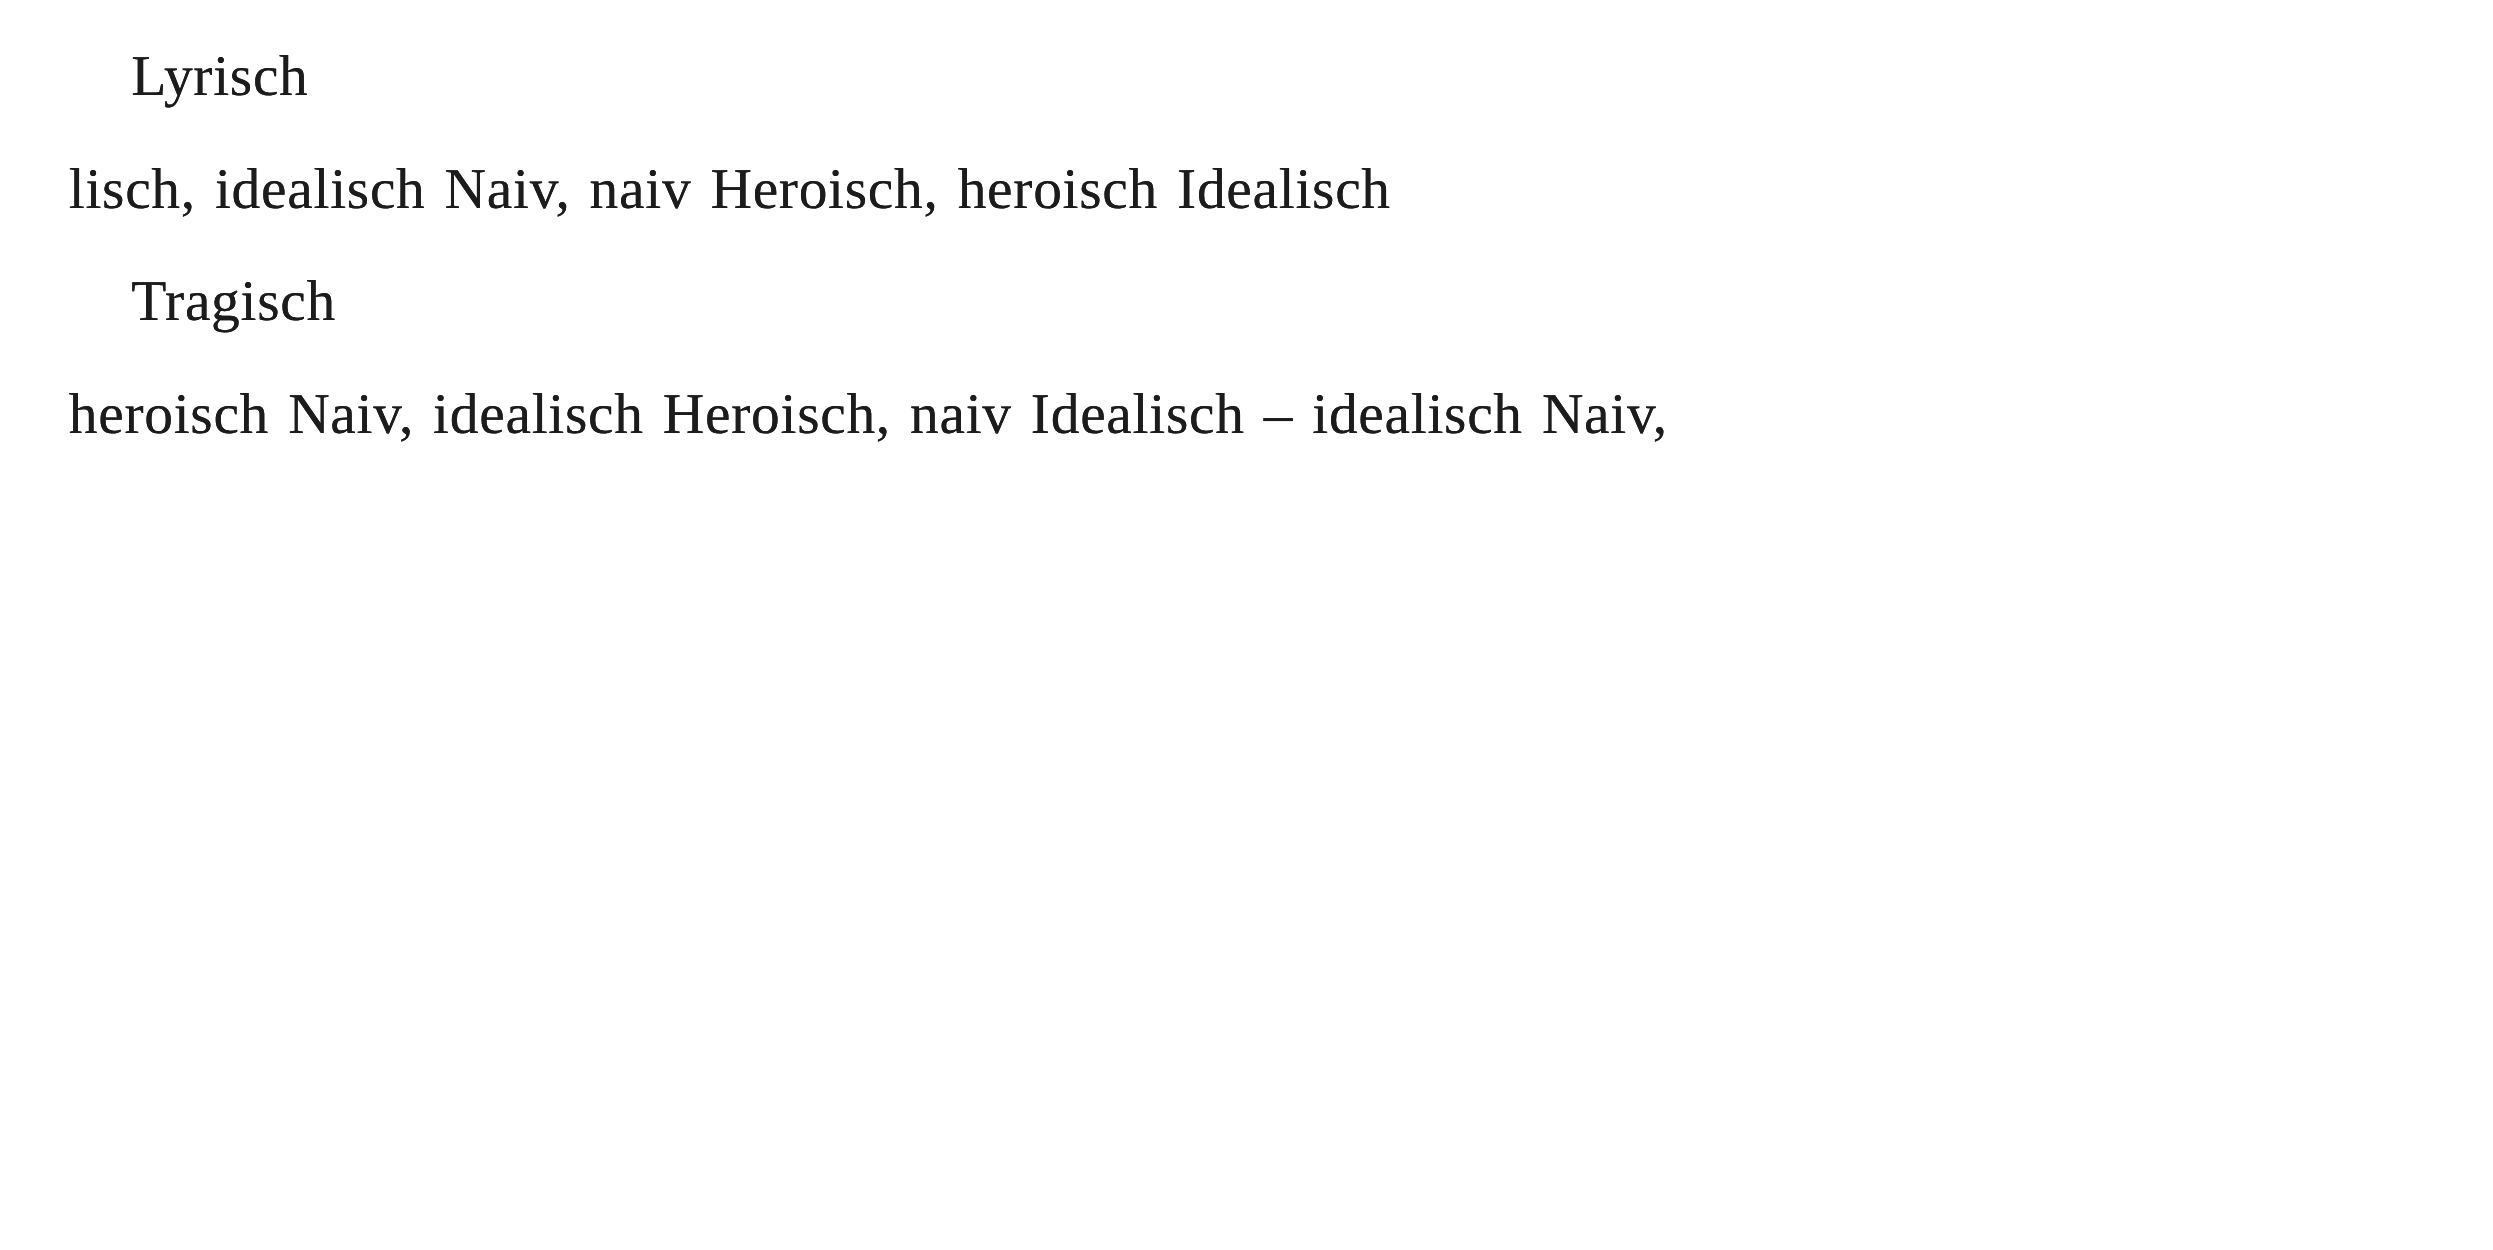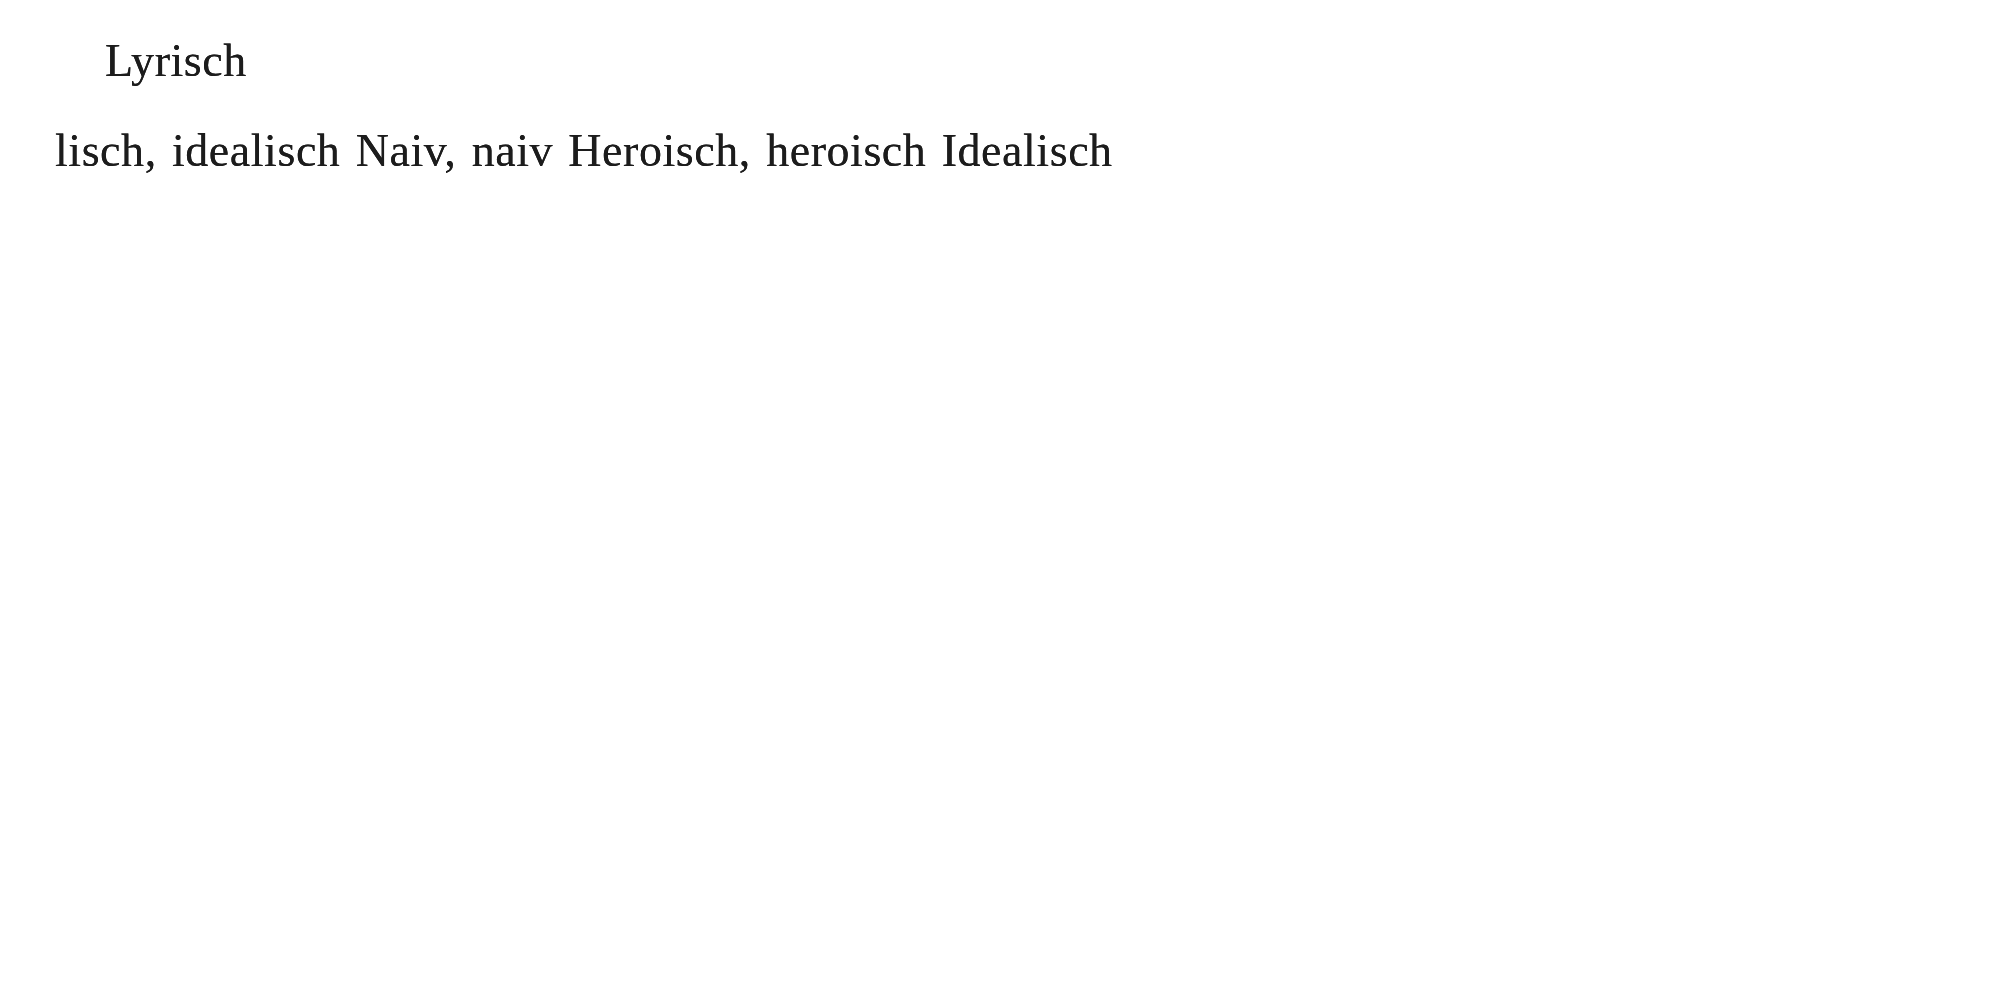--- a/index.html
+++ b/index.html
@@ -45,16 +45,18 @@
 </style>
 </head>
 <body>
 
 <div class="page">
   <div class="text-block">
 
     <div class="line heading">Lyrisch</div>
     <div class="line">lisch, idealisch Naiv, naiv Heroisch, heroisch Idealisch</div>
 
+    <div class="line heading">Tragisch</div>
 
+    <div class="line">heroisch Naiv, idealisch Heroisch, naiv Idealisch – idealisch Naiv,</div>
 
   </div>
 </div>
 
 </body></html>

